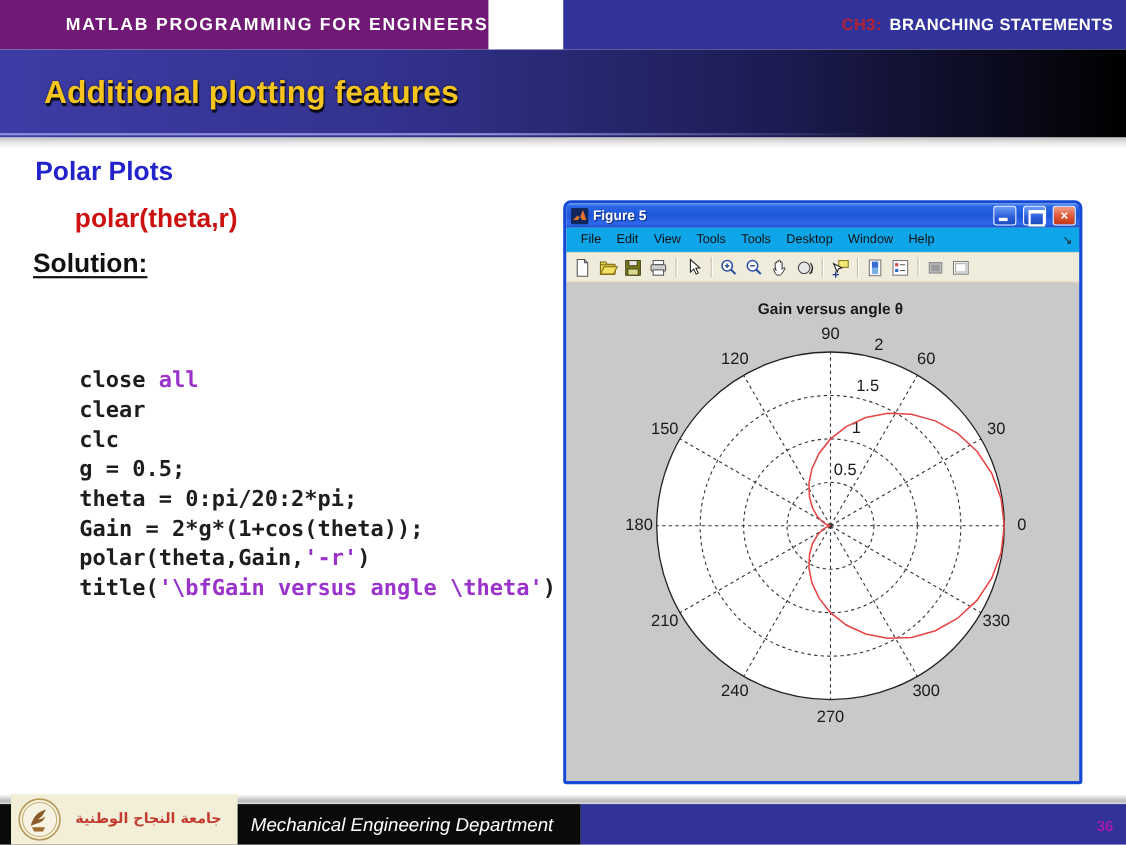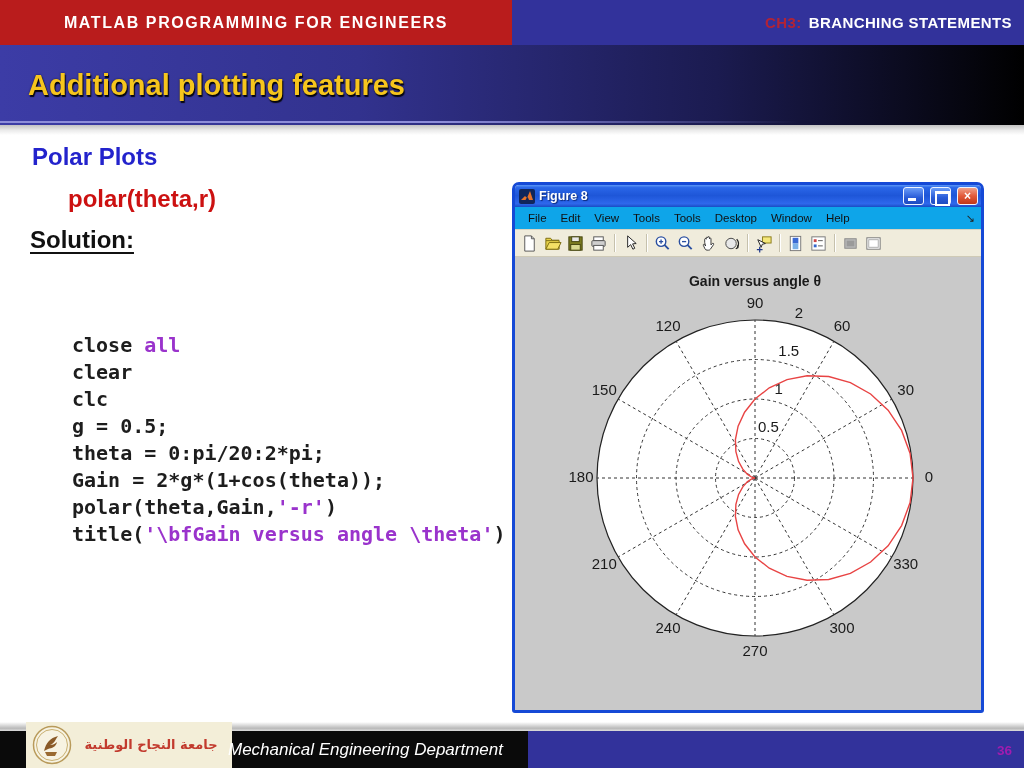--- a/index.html
+++ b/index.html
@@ -3,41 +3,41 @@
 <meta charset="utf-8">
 <style>
   * { box-sizing: border-box; }
   html,body { margin:0; padding:0; }
   body {
     width:1024px; height:768px; position:relative; overflow:hidden;
     background:#ffffff; font-family:"Liberation Sans", sans-serif;
   }
   
   .header-left {
-    position:absolute; left:0; top:0; width:512px; height:45px;
-    background:#b91c1c; color:#fff; display:flex; align-items:center; justify-content:center;
+    position:absolute; left:0; top:0; width:444px; height:45px;
+    background:#701a75; color:#fff; display:flex; align-items:center; justify-content:flex-end;
     font-size:16px; font-weight:bold; letter-spacing:1.6px;
   }
   .header-right {
     position:absolute; left:512px; top:0; width:512px; height:45px;
     background:#32329b; color:#fff; display:flex; align-items:center; justify-content:flex-end;
     padding-right:12px; font-size:15px; font-weight:bold; letter-spacing:.4px;
   }
   .chapter-label { color:#b22335; margin-right:7px; }
   .title-band {
     position:absolute; left:0; top:45px; width:1024px; height:80px;
     background:linear-gradient(90deg,#3c3ca6 0%,#32328e 35%,#1b1b50 70%,#060610 94%,#000 100%);
     display:flex; align-items:center; 
   }
   .title-band::after {
     content:""; position:absolute; left:0; bottom:2px; height:2px; width:78%;
     background:linear-gradient(90deg,#8d8dd9,#8d8dd9 55%,rgba(141,141,217,0));
   }
   .slide-title {
-    margin-left:28px; font-size:29px; font-weight:bold; color:#f6c51d;
+    margin-left:40px; font-size:29px; font-weight:bold; color:#f6c51d;
     text-shadow:1px 2px 1px rgba(0,0,0,.9), 0 0 2px rgba(0,0,0,.6);
   }
   .band-shadow {
     position:absolute; left:0; top:125px; width:1024px; height:10px;
     background:linear-gradient(180deg,#c2c2c2,#ececec 55%,#fff);
   }
   
   .text-polar-plots { position:absolute; left:32px; top:143px; font-size:24px; font-weight:bold; color:#2323cc; }
   .text-syntax      { position:absolute; left:68px; top:185px; font-size:24px; font-weight:bold; color:#cc1111; }
   .text-solution    { position:absolute; left:30px; top:226px; font-size:24px; font-weight:bold; color:#111;
@@ -85,21 +85,21 @@
   .tb-icon svg { width:19px; height:19px; }
   .tb-sep { width:1px; height:18px; background:#c6c1ac; box-shadow:1px 0 0 #fff; margin:0 3px; }
   .fig-canvas { flex:1; background:#c9c9c9; position:relative; }
   .fig-canvas svg { position:absolute; left:0; top:0; }
   
   .footer-shadow { position:absolute; left:0; top:722px; width:1024px; height:9px;
                    background:linear-gradient(180deg,#fff,#b9b9b9 70%,#dcdcdc); }
   .footer-black  { position:absolute; left:0; top:731px; width:528px; height:37px; background:#0a0a0a; }
   .footer-blue   { position:absolute; left:528px; top:731px; width:496px; height:37px; background:#32329b; }
   .logo-box {
-    position:absolute; left:26px; top:722px; width:206px; height:46px; background:#f3eed8;
+    position:absolute; left:10px; top:722px; width:206px; height:46px; background:#f3eed8;
     display:flex; align-items:center; padding:2px 6px; gap:4px;
   }
   .logo-texts { flex:1; text-align:center; }
   .logo-ar { font-family:"DejaVu Sans", sans-serif; color:#c23b2e; font-size:13px; font-weight:bold; line-height:16px; }
   .logo-en { color:#b5322a; font-size:11.5px; font-weight:bold; line-height:13px; }
   .dept-text { position:absolute; left:228px; top:740px; color:#fff; font-style:italic; font-size:17px; }
   .page-num  { position:absolute; right:12px; top:743px; color:#a21caf; font-weight:bold; font-size:13.5px; }
 </style>
 </head>
 <body>
@@ -120,21 +120,21 @@
 <div class="text-syntax">polar(theta,r)</div>
 <div class="text-solution">Solution:</div>
 <div class="code-block" id="code-block"><div><span>close </span><span class="code-kw">all</span></div><div><span>clear</span></div><div><span>clc</span></div><div><span>g = 0.5;</span></div><div><span>theta = 0:pi/20:2*pi;</span></div><div><span>Gain = 2*g*(1+cos(theta));</span></div><div><span>polar(theta,Gain,</span><span class="code-kw">'-r'</span><span>)</span></div><div><span>title(</span><span class="code-kw">'\bfGain versus angle \theta'</span><span>)</span></div></div>
 
 <div class="fig-window">
   <div class="titlebar">
     <svg class="matlab-icon" viewBox="0 0 16 15">
       <rect x="0" y="0" width="16" height="15" rx="2" fill="#10265c"></rect>
       <path d="M2 11 L6 7 L8 9 L11 2 L14 11 L10 11 L8.5 7.5 L6.5 11 Z" fill="#e8732a"></path>
     </svg>
-    <span class="titlebar-text">Figure 8</span>
+    <span class="titlebar-text">Figure 5</span>
     <div class="win-btn btn-min"></div>
     <div class="win-btn btn-max"></div>
     <div class="win-btn btn-close">×</div>
   </div>
   <div class="menubar" id="menubar">
       <span class="menu-item">File</span>
       <span class="menu-item">Edit</span>
       <span class="menu-item">View</span>
       <span class="menu-item">Tools</span>
       <span class="menu-item">Tools</span>

